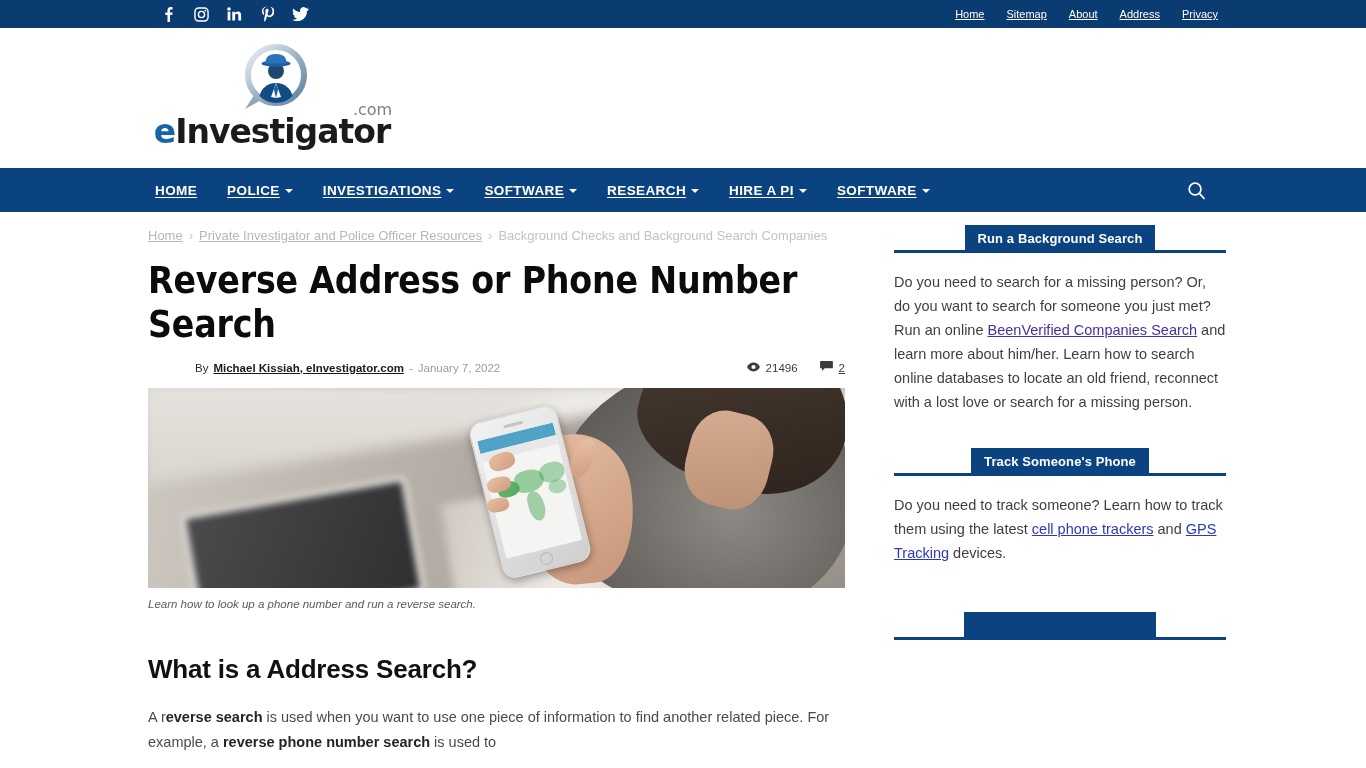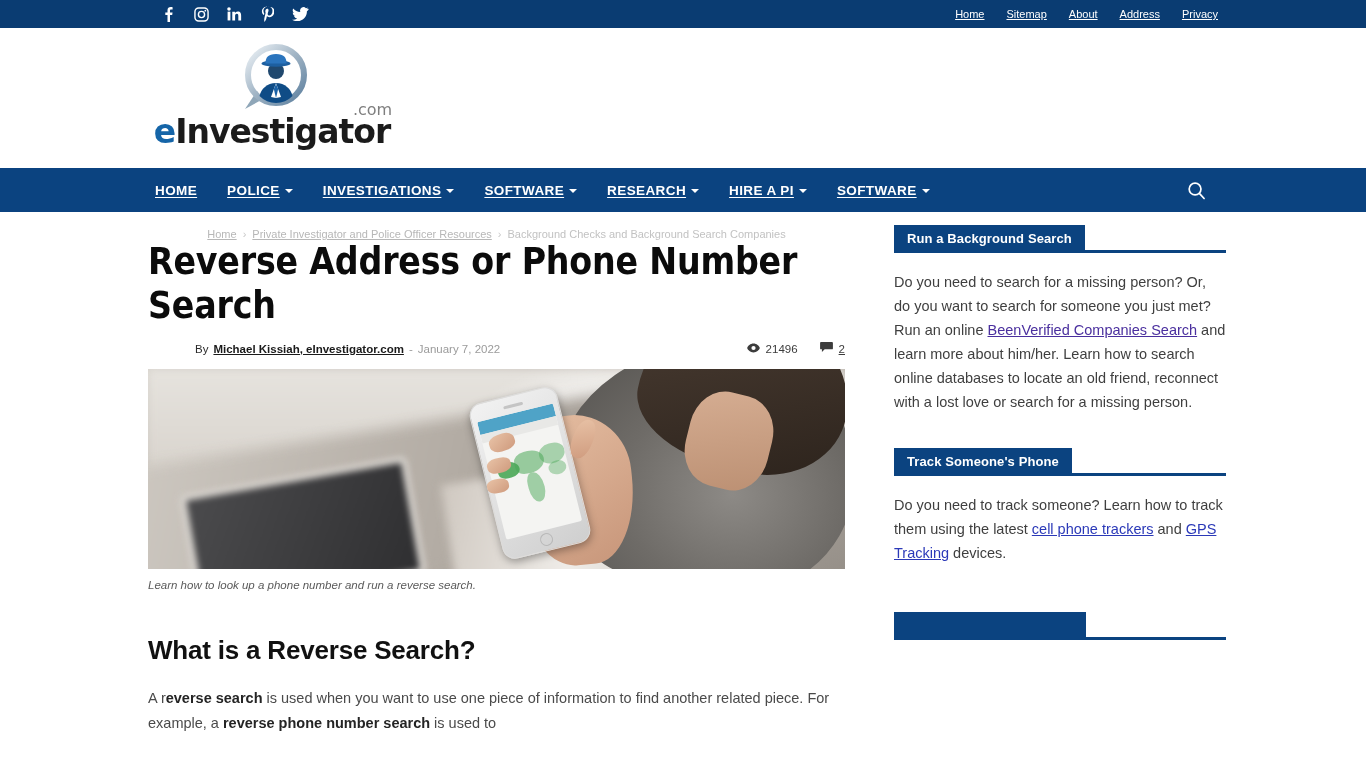--- a/index.html
+++ b/index.html
@@ -79,21 +79,21 @@
 
   
   .page {
     width:1366px; display:flex; padding:0 0 0 0;
   }
   .content-wrap { width:1078px; margin-left:148px; display:flex; }
   .article { width:697px; padding-top:16px; }
   .sidebar { width:332px; margin-left:49px; padding-top:14px; }
 
   .breadcrumb {
-    font-size:11px; color:#b7b7b7; white-space:nowrap;text-align:center;
+    font-size:13px; color:#b7b7b7; margin-bottom:16px; white-space:nowrap;
   }
   .breadcrumb a { color:#b7b7b7; text-decoration:underline; cursor:pointer; }
   .breadcrumb .sep { margin:0 6px; color:#c9c9c9; }
   .breadcrumb .cur { color:#c2c2c2; }
 
   h1.title {
     font-family:"DejaVu Sans Condensed","Liberation Sans Narrow","Liberation Sans",sans-serif;
     font-stretch:condensed;
     font-size:37px; line-height:44px; font-weight:bold; color:#0b0b0b;
     margin:0 0 14px 0; letter-spacing:-0.2px;
@@ -219,21 +219,21 @@
 
   p.body {
     font-size:14.5px; line-height:25px; color:#4a4a4a; margin:0 0 18px 0;
   }
   p.body b { color:#242424; font-weight:bold; }
 
   
   .widget { margin-bottom:35px; }
   .widget-head {
     position:relative; display:flex; align-items:center;
-    height:27px; border-bottom:3px solid #0b4380;
+    height:27px; border-bottom:3px solid #0b4380;justify-content:center;
   }
   .widget-head .tab {
     background:#0b4380; color:#fff; font-size:13px; font-weight:bold;
     padding:0 13px; height:27px; display:flex; align-items:center;
     letter-spacing:.1px;
   }
   .widget-body {
     font-size:14.5px; line-height:24px; color:#3f3f3f; margin-top:17px;
   }
   .widget-body a { color:#2b39b8; text-decoration:underline; cursor:pointer; }
@@ -415,21 +415,21 @@
           <div class="phone-home"></div>
         </div>
         <div class="finger" style="right:330px;bottom:118px;width:26px;height:17px;transform:rotate(-18deg);"></div>
         <div class="finger" style="right:334px;bottom:96px;width:24px;height:15px;transform:rotate(-14deg);"></div>
         <div class="finger" style="right:336px;bottom:76px;width:22px;height:14px;transform:rotate(-10deg);"></div>
         <div class="finger" style="right:252px;bottom:110px;width:20px;height:40px;transform:rotate(22deg);border-radius:45%;"></div>
       </div>
 
       <div class="caption">Learn how to look up a phone number and run a reverse search.</div>
 
-      <h2 class="section">What is a Reverse Search?</h2>
+      <h2 class="section">What is a Address Search?</h2>
 
       <p class="body"><span>A r</span><b>everse search</b><span> is used when you want to use one piece of information to find another related piece. For example, a </span><b>reverse phone number search</b><span> is used to</span></p>
 
     </div>
 
     <div class="sidebar">
 
       <div class="widget">
         <div class="widget-head">
           <div class="tab">Run a Background Search</div>

